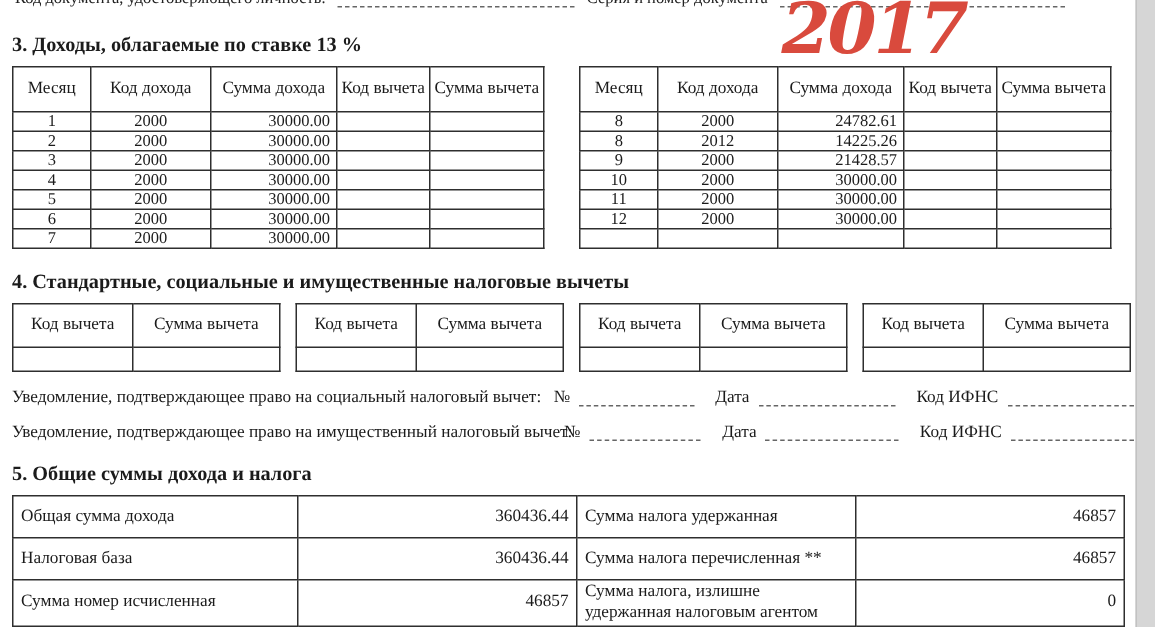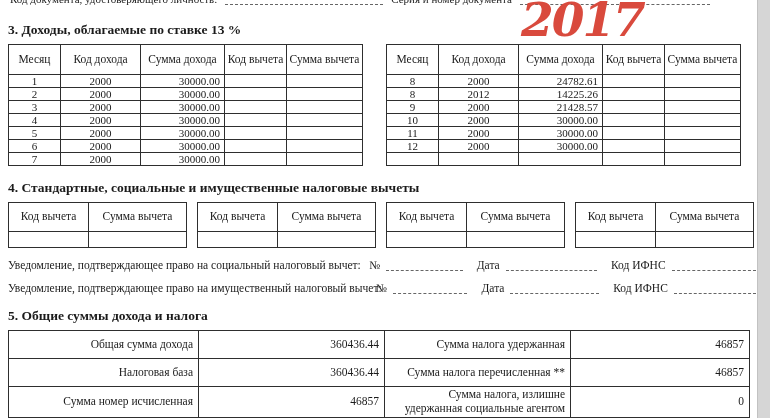--- a/index.html
+++ b/index.html
@@ -69,21 +69,21 @@
     display:flex; align-items:center;
     font-size:11.5px; margin-top:11px; white-space:nowrap;
   }
   .notif .lbl { width:368px; }
   .notif .fld { margin-right:6px; }
   .nd1 { width:78px; margin-right:14px; }
   .nd2 { width:93px; margin-right:14px; }
   .nd3 { width:86px; }
 
   .t5 { width:741px; font-size:11.5px; margin-top:2px; }
-  .t5 td { height:25px; padding:1px 5px; line-height:1.2;text-align:right; }
+  .t5 td { height:25px; padding:1px 5px; line-height:1.2; }
   .t5 td:nth-child(2), .t5 td:nth-child(4) { text-align:right;margin-top:24px; }
 </style>
 </head>
 <body>
 
 <div class="content">
 
   <div class="top-strip">
     <div class="top-line">
       <span>Код документа, удостоверяющего личность:</span>
@@ -356,21 +356,21 @@
         </tr>
         <tr>
           <td>Налоговая база</td>
           <td>360436.44</td>
           <td>Сумма налога перечисленная **</td>
           <td>46857</td>
         </tr>
         <tr>
           <td>Сумма номер исчисленная</td>
           <td>46857</td>
-          <td>Сумма налога, излишне удержанная социальные агентом</td>
+          <td>Сумма налога, излишне удержанная налоговым агентом</td>
           <td>0</td>
         </tr>
         <tr>
           <td>Сумма фиксированных авансовых платежей</td>
           <td>0</td>
           <td>Сумма налога, не удержанная налоговым агентом</td>
           <td>0</td>
         </tr>
       </tbody>
   </table>

